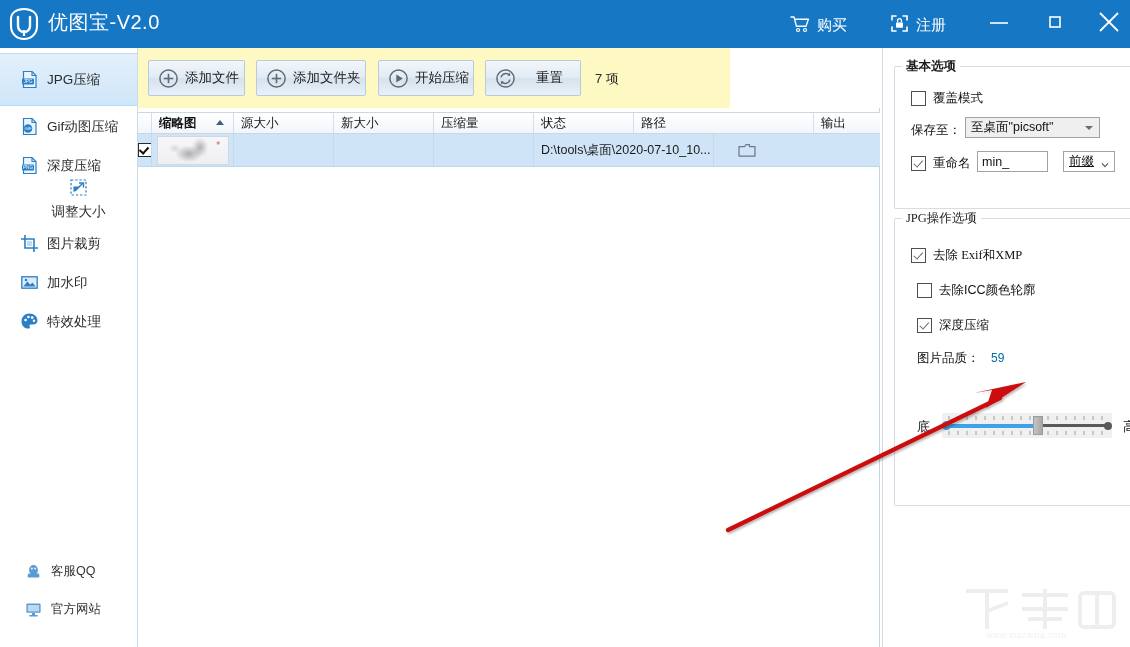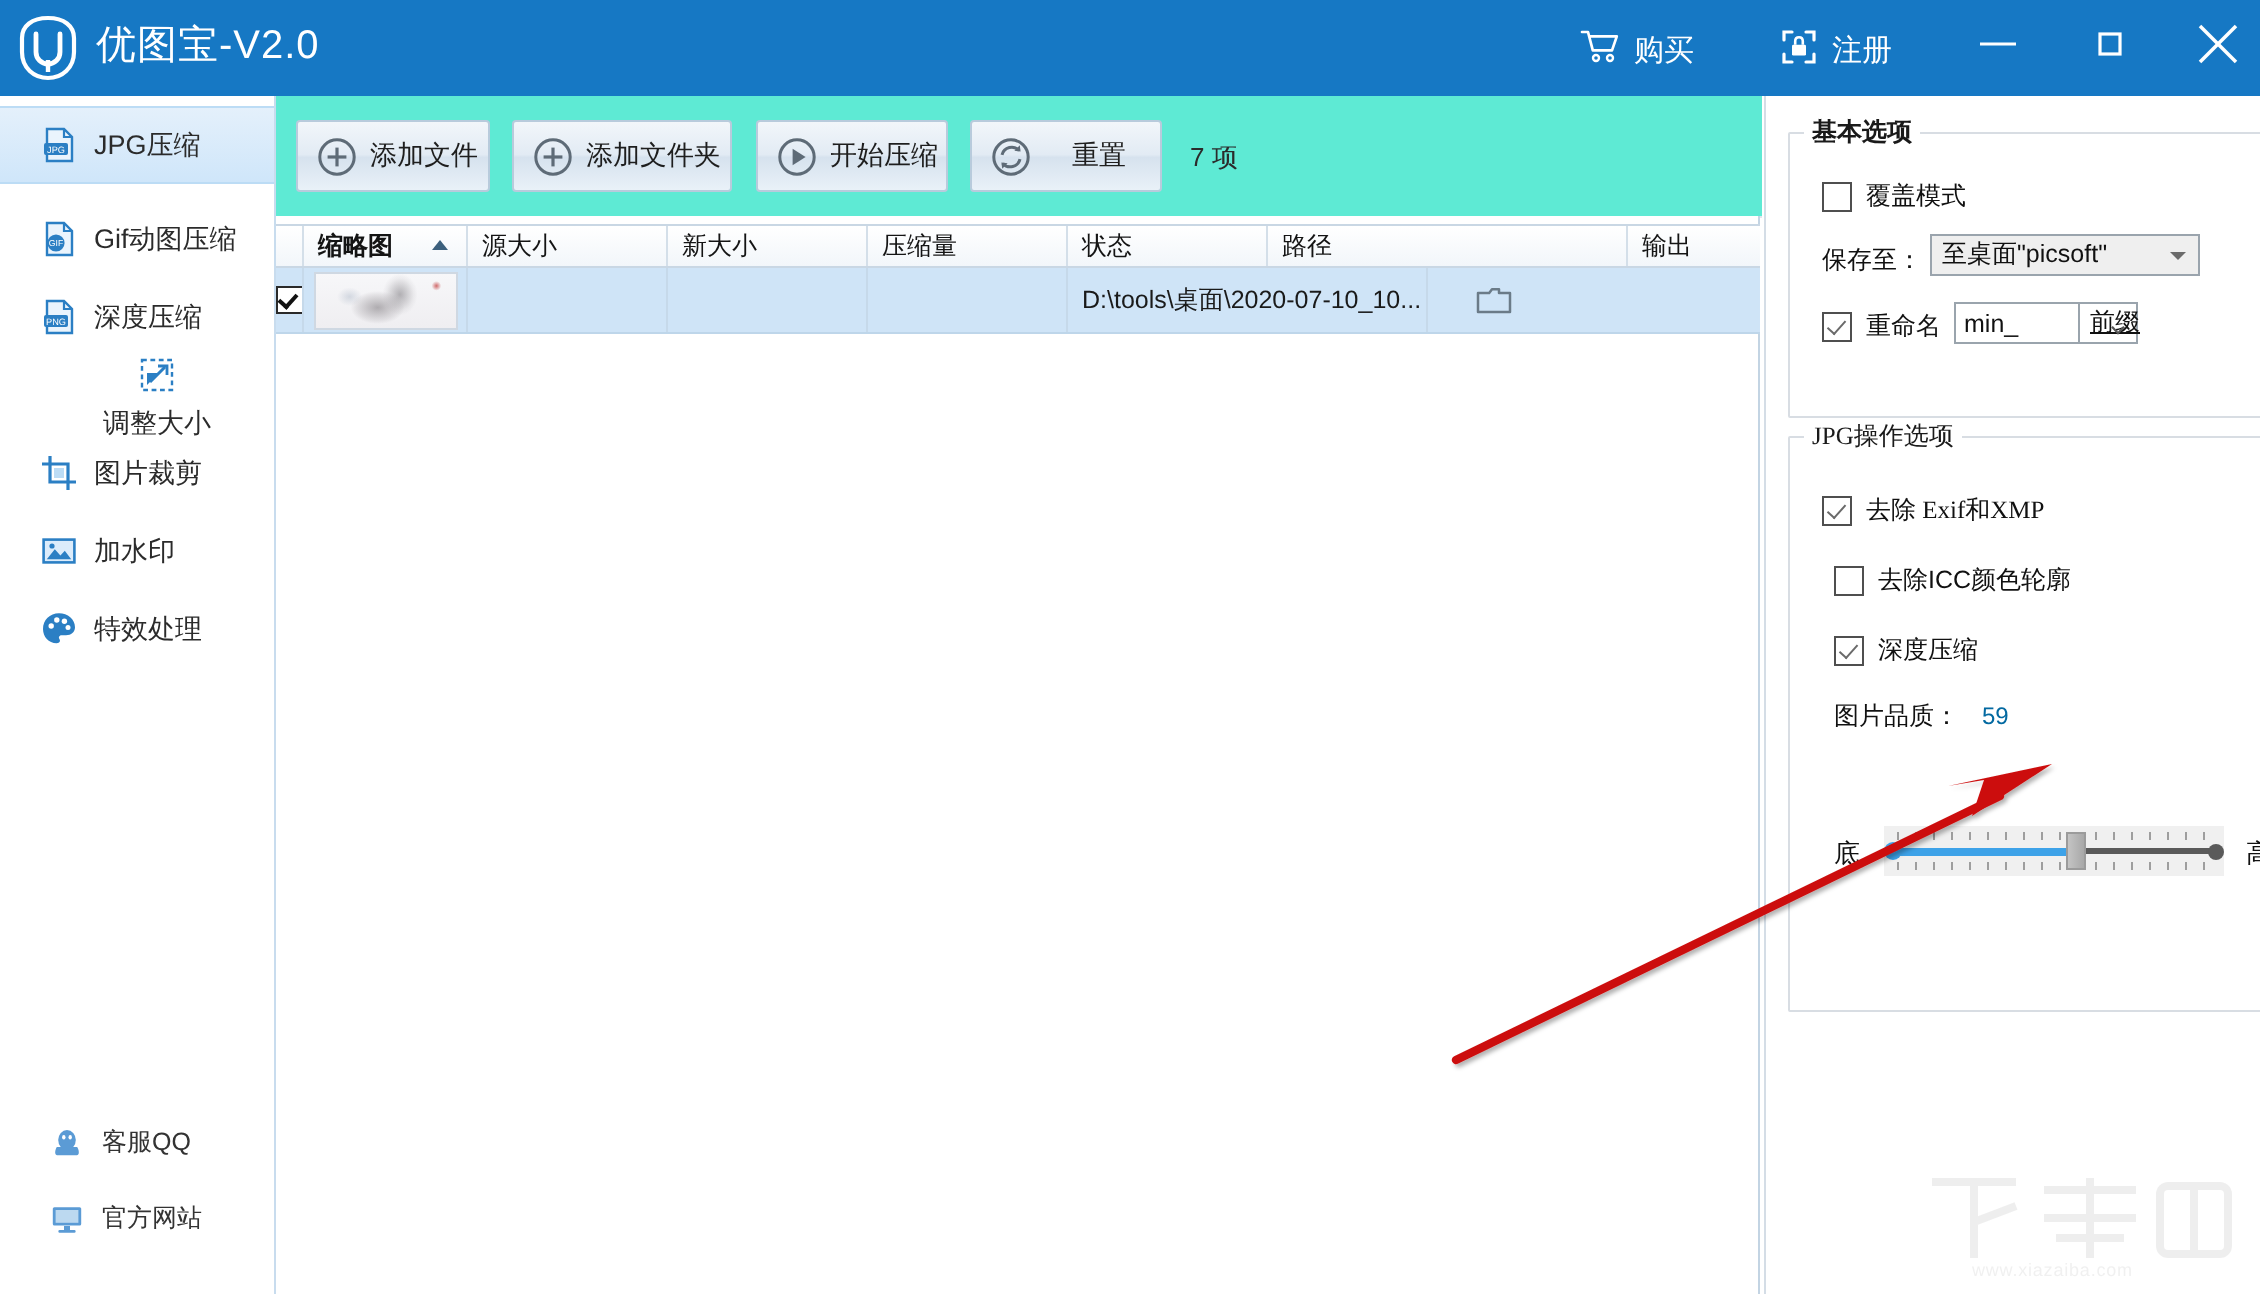--- a/index.html
+++ b/index.html
@@ -57,21 +57,21 @@
 
   
   .sidebar {
     position: absolute; left: 0; top: 48px;
     width: 137px; height: 599px;
     background: #ffffff;
     border-right: 1px solid #c8dcee;
   }
   .nav-item {
     position: absolute; left: 0;
-    width: 137px; height: 39px;
+    width: 137px; height: 53px;
     display: flex; align-items: center;
     padding-left: 20px;
     box-sizing: border-box;
     font-size: 13.5px;
     color: #2b2b2b;
     gap: 8px;
     white-space: nowrap;
   }
   .nav-item.selected {
     background: linear-gradient(to bottom, #e4f0fb 0%, #cfe6fa 100%);
@@ -98,22 +98,22 @@
   }
 
   
   .main {
     position: absolute; left: 138px; top: 48px;
     width: 743px; height: 599px;
     background: #ffffff;
   }
   .toolbar {
     position: absolute; left: 0; top: 0;
-    width: 743px; height: 60px;
-    background: #5eead4;
+    width: 592px; height: 60px;
+    background: #fef9c3;
     border-bottom: 1px solid #dfe7ee;
   }
   .tbtn {
     position: absolute; top: 12px;
     height: 36px;
     background: linear-gradient(to bottom, #f2f6fa 0%, #e2ebf4 48%, #d6e2ee 52%, #e9f1f8 100%);
     border: 1px solid #b8cbdc;
     border-radius: 2px;
     display: flex; align-items: center;
     padding: 0 11px 0 9px;
@@ -661,21 +661,21 @@
         <span class="carat"></span>
       </div>
 
       <div class="chkline" style="left:16px; top:88px;">
         <span class="cbox checked"></span>
         <span>重命名</span>
       </div>
       <div class="textbox" style="left:82px; top:84px; width:71px;">
         <span>min_</span>
       </div>
-      <div class="combo chev" style="left:144px; top:84px; width:30px;text-decoration:underline;">
+      <div class="combo chev" style="left:168px; top:84px; width:52px;text-decoration:underline;">
         <span>前缀</span>
         <span class="chevdown">
           <svg width="8" height="8" viewBox="0 0 8 8">
               <path d="M1 2.4 L4 5.6 L7 2.4" fill="none" stroke="#555" stroke-width="1.1"></path>
             </svg>
         </span>
       </div>
     </fieldset>
 
     <fieldset class="group" id="grp-jpg">

